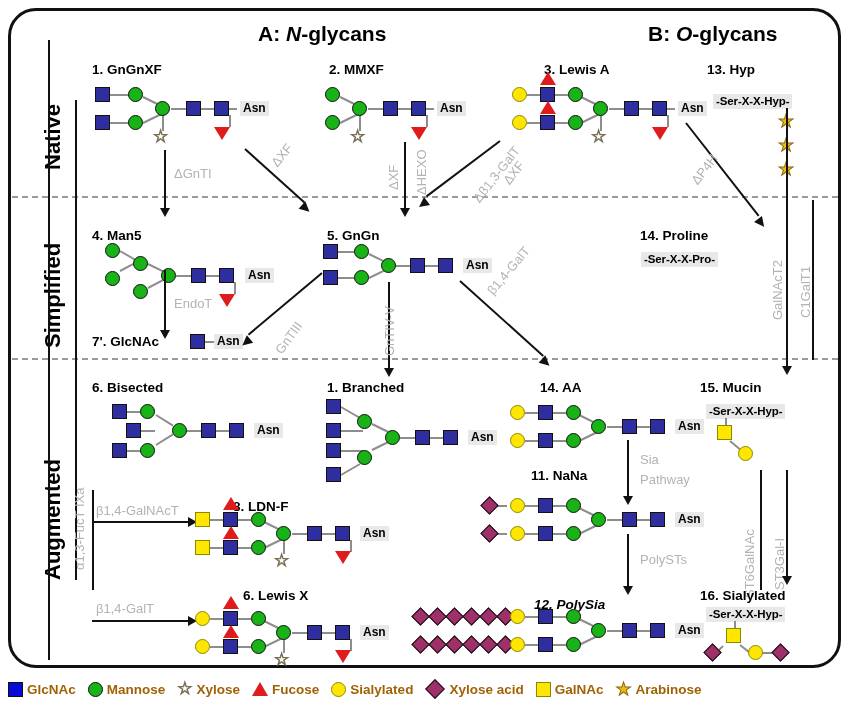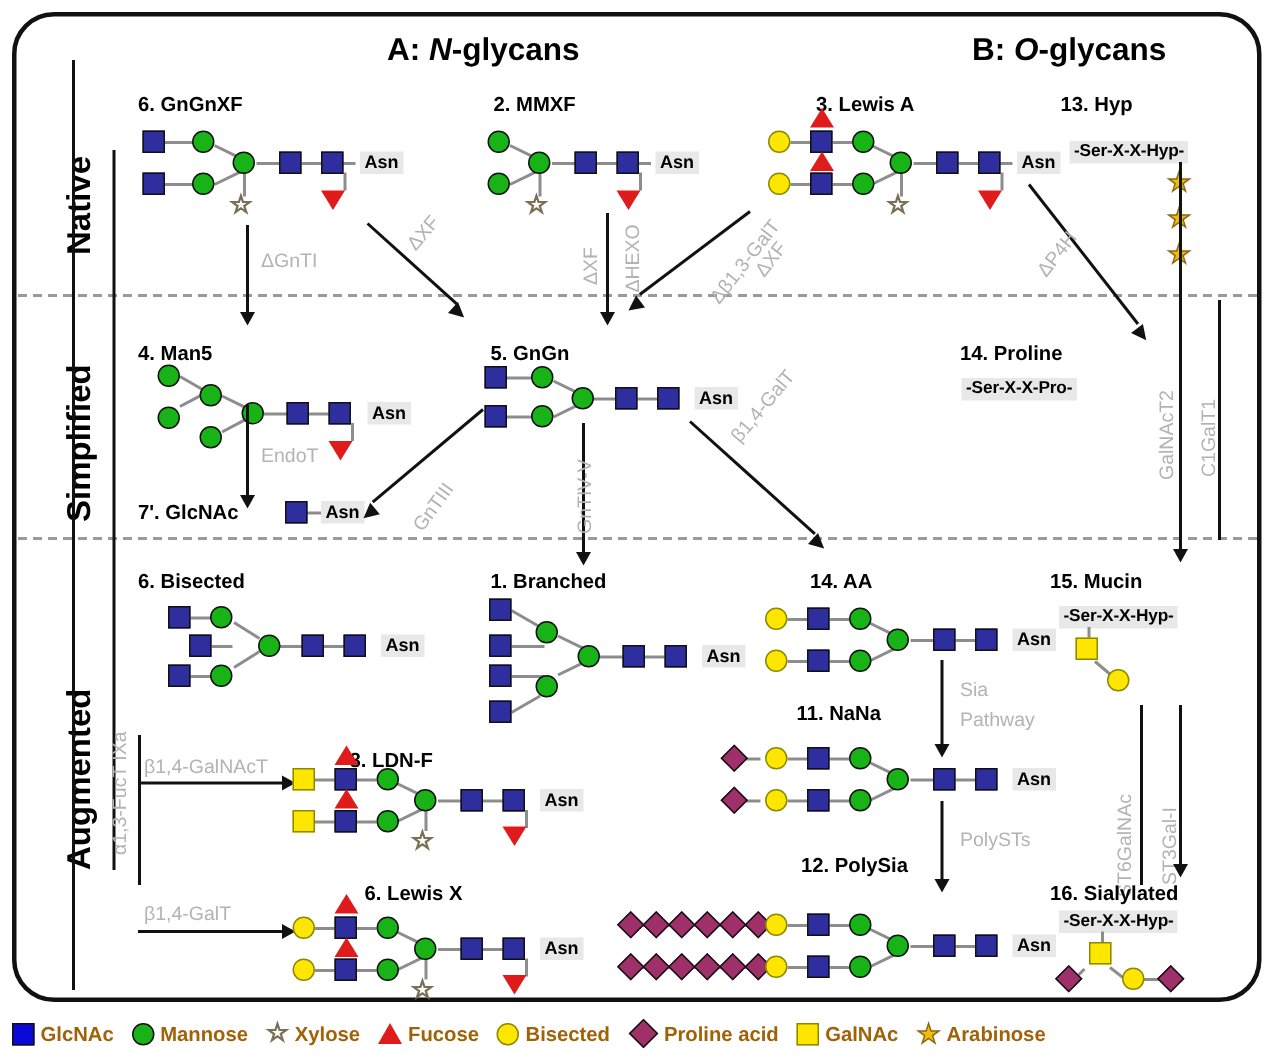--- a/index.html
+++ b/index.html
@@ -100,21 +100,21 @@
 
   <div class="hline" style="left:12px;top:196px;width:826px;"></div>
   <div class="hline" style="left:12px;top:358px;width:826px;"></div>
 
   <div class="rowhead" style="left:40px;top:170px;">Native</div>
   <div class="rowhead" style="left:40px;top:348px;">Simplified</div>
   <div class="rowhead" style="left:40px;top:580px;">Augmented</div>
 
   <div class="vrule" style="left:48px;top:40px;height:620px;"></div>
 
-  <div class="stitle" style="left:92px;top:62px;">6. GnGnXF</div>
+  <div class="stitle" style="left:92px;top:62px;">1. GnGnXF</div>
   <div>
     <div class="bond bh" style="left:110px;top:94px;width:20px;"></div>
     <div class="bond bh" style="left:110px;top:122px;width:20px;"></div>
     <div class="bdiag" style="left:143px;top:96px;width:20px;transform:rotate(26deg);"></div>
     <div class="bdiag" style="left:143px;top:122px;width:20px;transform:rotate(-26deg);"></div>
     <div class="bond bh" style="left:171px;top:108px;width:22px;"></div>
     <div class="bond bh" style="left:201px;top:108px;width:14px;"></div>
     <div class="bond bv" style="left:162px;top:115px;height:16px;"></div>
     <div class="bond bv" style="left:229px;top:115px;height:12px;"></div>
     <div class="bond bh" style="left:223px;top:108px;width:14px;"></div>
@@ -376,21 +376,21 @@
     <div class="ci" style="left:591px;top:512px;"></div>
     <div class="sq" style="left:622px;top:512px;"></div>
     <div class="sq" style="left:650px;top:512px;"></div>
     <div class="tag" style="left:675px;top:512px;">Asn</div>
   </div>
 
   <div class="arr arrv" style="left:627px;top:534px;height:56px;"></div>
   <div class="head-d" style="left:623px;top:586px;"></div>
   <div class="enz" style="left:640px;top:552px;">PolySTs</div>
 
-  <div class="stitle" style="left:534px;top:569px;">12. PolySia</div>
+  <div class="stitle" style="left:534px;top:597px;font-style:italic;">12. PolySia</div>
   <div>
     <div class="bond bh" style="left:425px;top:616px;width:94px;"></div>
     <div class="bond bh" style="left:425px;top:644px;width:94px;"></div>
     <div class="bond bh" style="left:525px;top:616px;width:13px;"></div>
     <div class="bond bh" style="left:525px;top:644px;width:13px;"></div>
     <div class="bond bh" style="left:553px;top:616px;width:13px;"></div>
     <div class="bond bh" style="left:553px;top:644px;width:13px;"></div>
     <div class="bdiag" style="left:579px;top:618px;width:20px;transform:rotate(26deg);"></div>
     <div class="bdiag" style="left:579px;top:644px;width:20px;transform:rotate(-26deg);"></div>
     <div class="bond bh" style="left:607px;top:630px;width:16px;"></div>
@@ -526,25 +526,25 @@
     <div class="lg">
       <div class="lgst">☆</div>
       <span class="lbl">Xylose</span>
     </div>
     <div class="lg">
       <div class="lgfu"></div>
       <span class="lbl">Fucose</span>
     </div>
     <div class="lg">
       <div class="lggal"></div>
-      <span class="lbl">Bisected</span>
+      <span class="lbl">Sialylated</span>
     </div>
     <div class="lg">
       <div class="lgdia"></div>
-      <span class="lbl">Proline acid</span>
+      <span class="lbl">Xylose acid</span>
     </div>
     <div class="lg">
       <div class="lggn"></div>
       <span class="lbl">GalNAc</span>
     </div>
     <div class="lg">
       <div class="lgar">★</div>
       <span class="lbl">Arabinose</span>
     </div>
   </div>

